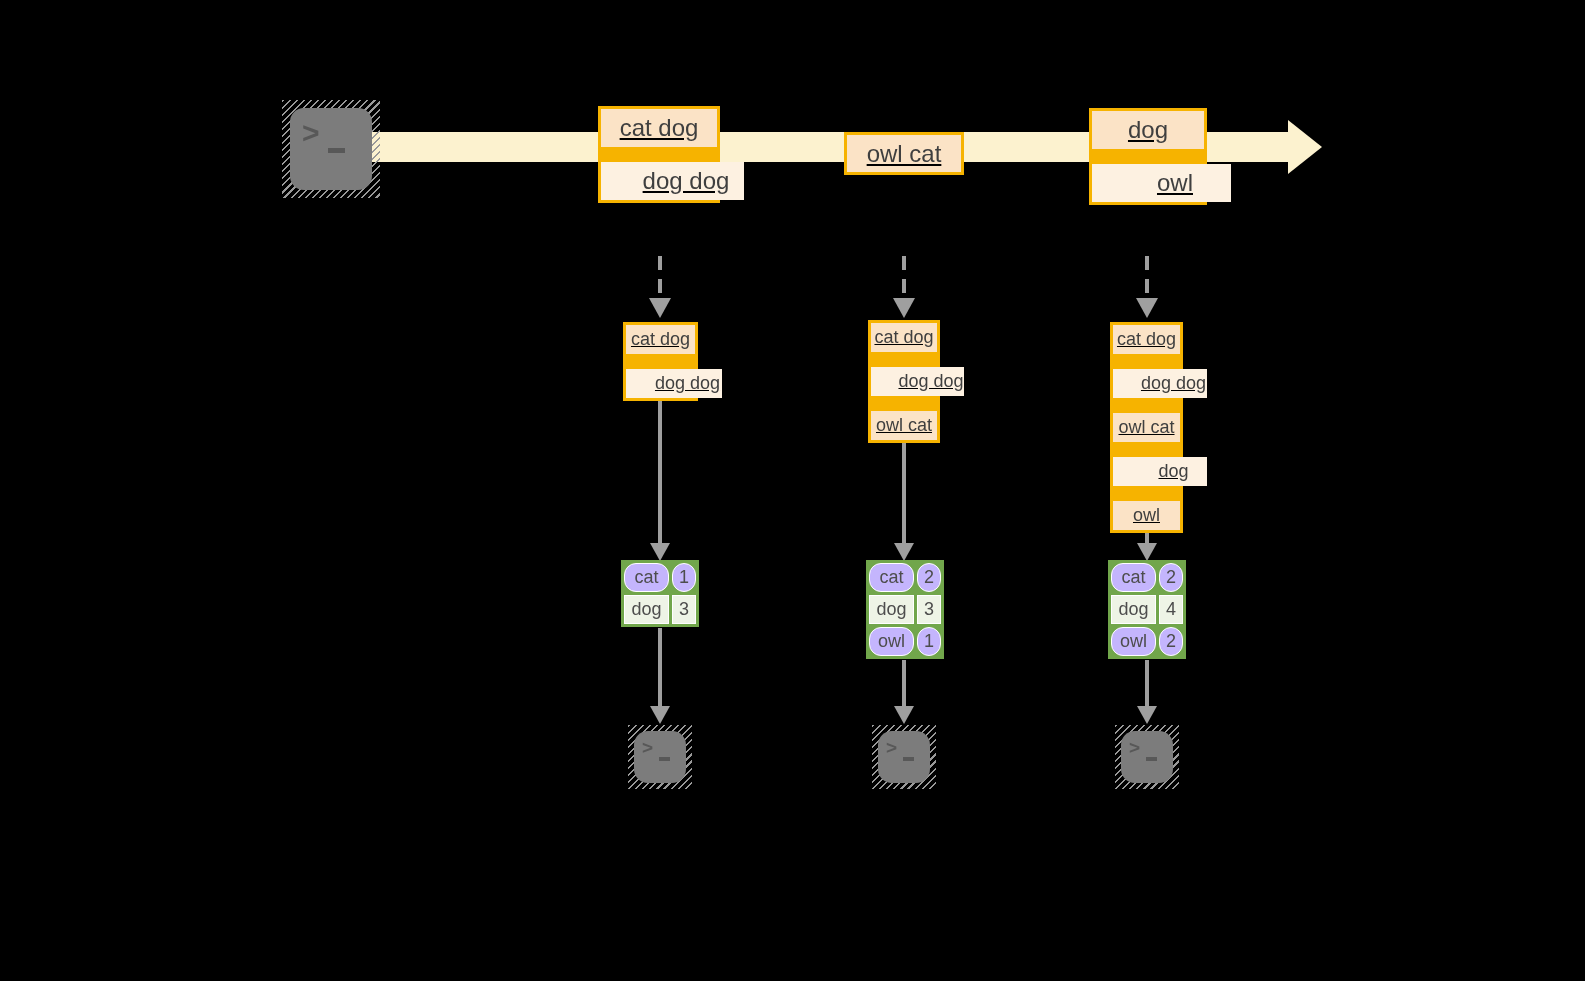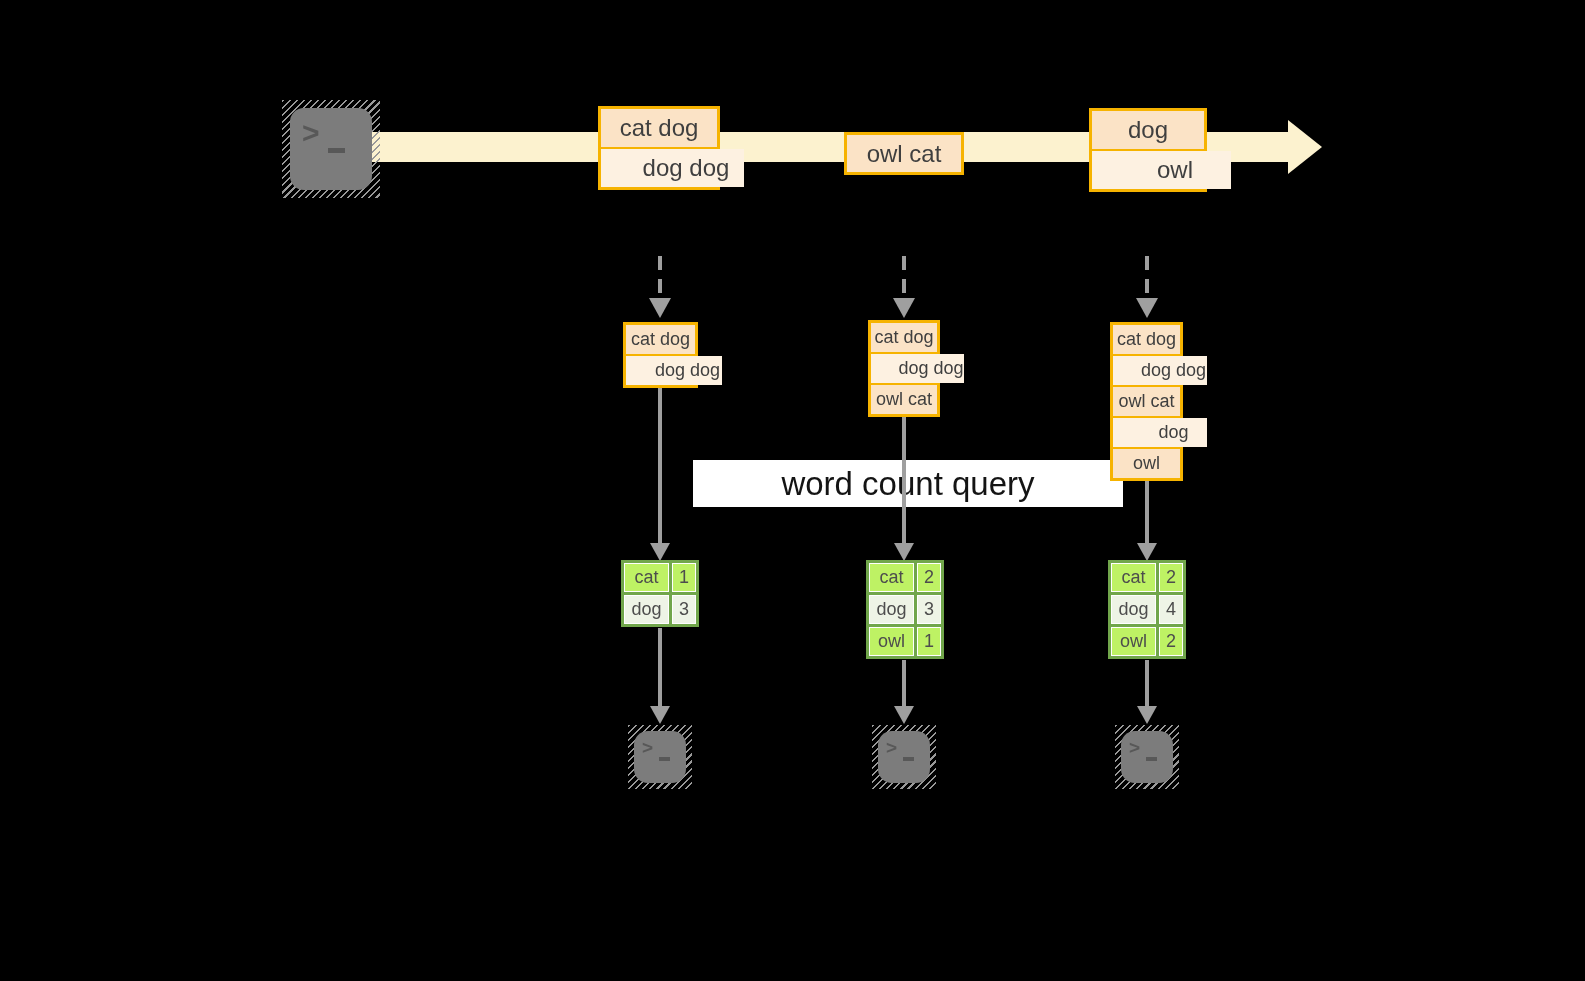--- a/index.html
+++ b/index.html
@@ -12,32 +12,32 @@
   .band-head{position:absolute;left:1288px;top:120px;width:0;height:0;z-index:0;
     border-top:27px solid transparent;border-bottom:27px solid transparent;border-left:34px solid #fcf2cf;}
   
   .term{position:absolute;z-index:1;
     background:repeating-linear-gradient(135deg,#999999 0 1.5px,transparent 1.5px 5px);}
   .term-body{position:absolute;background:#7c7c7c;border-radius:14px;}
   .term-chev{position:absolute;font-weight:bold;color:#585858;line-height:1;}
   .term-under{position:absolute;background:#585858;}
   
   .obox{position:absolute;border:3px solid #f6b300;background:#f6b300;
-    display:flex;flex-direction:column;gap:2px;z-index:3;box-sizing:border-box;}
+    display:flex;flex-direction:column;gap:15px;z-index:3;box-sizing:border-box;text-decoration:underline;}
   .orow{display:flex;align-items:center;justify-content:center;color:#3f3f3f;width:100%;}
   .peach{background:#fbe3c6;}
   .cream{background:#fdf1e1;padding-left:27px;}
   .orow-big{height:38px;font-size:24px;}
   .orow-sm{height:29px;font-size:18px;}
   
   .gtable{position:absolute;background:#71a64b;padding:3px;display:grid;
     grid-template-columns:45px 24px;gap:3px;z-index:3;}
   .gcell{border:1.5px solid #ffffff;box-sizing:border-box;height:29px;
     display:flex;align-items:center;justify-content:center;font-size:18px;color:#4d4d4d;}
-  .sage{background:#bef264;}
+  .sage{background:#c4b5fd;border-radius:12px;}
   .pale{background:#eef4e6;}
   
   .query-label{position:absolute;left:693px;top:460px;width:430px;height:47px;background:#ffffff;
     z-index:1;display:flex;align-items:center;justify-content:center;
     font-size:33px;font-weight:300;color:#141414;}
   
   .arrows{position:absolute;left:0;top:0;z-index:2;pointer-events:none;}
 </style>
 </head>
 <body>
@@ -59,23 +59,20 @@
     <div class="orow orow-big cream">dog dog</div>
   </div>
   <div class="obox" style="left:844px;top:132px;width:120px;">
     <div class="orow orow-big peach" style="height:37px;">owl cat</div>
   </div>
   <div class="obox" style="left:1089px;top:108px;width:118px;">
     <div class="orow orow-big peach">dog</div>
     <div class="orow orow-big cream">owl</div>
   </div>
 
-  <div class="query-label">
-      <span>word count query</span>
-    </div>
 
   <svg class="arrows" width="1585" height="981" viewBox="0 0 1585 981">
     <g stroke="#9f9f9f" stroke-width="4" fill="#9f9f9f">
 
       <g>
         <line x1="660" y1="256" x2="660" y2="296" stroke-dasharray="14 9"></line>
         <polygon points="649,298 671,298 660,318" stroke="none"></polygon>
       </g>
       <g>
         <line x1="904" y1="256" x2="904" y2="296" stroke-dasharray="14 9"></line>

